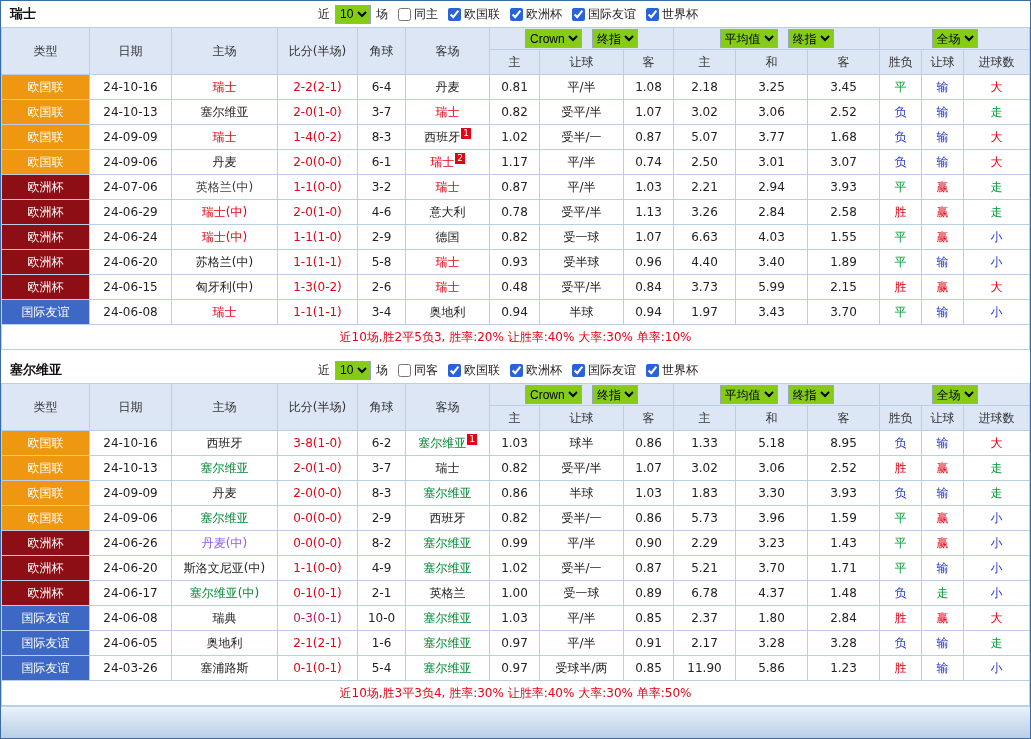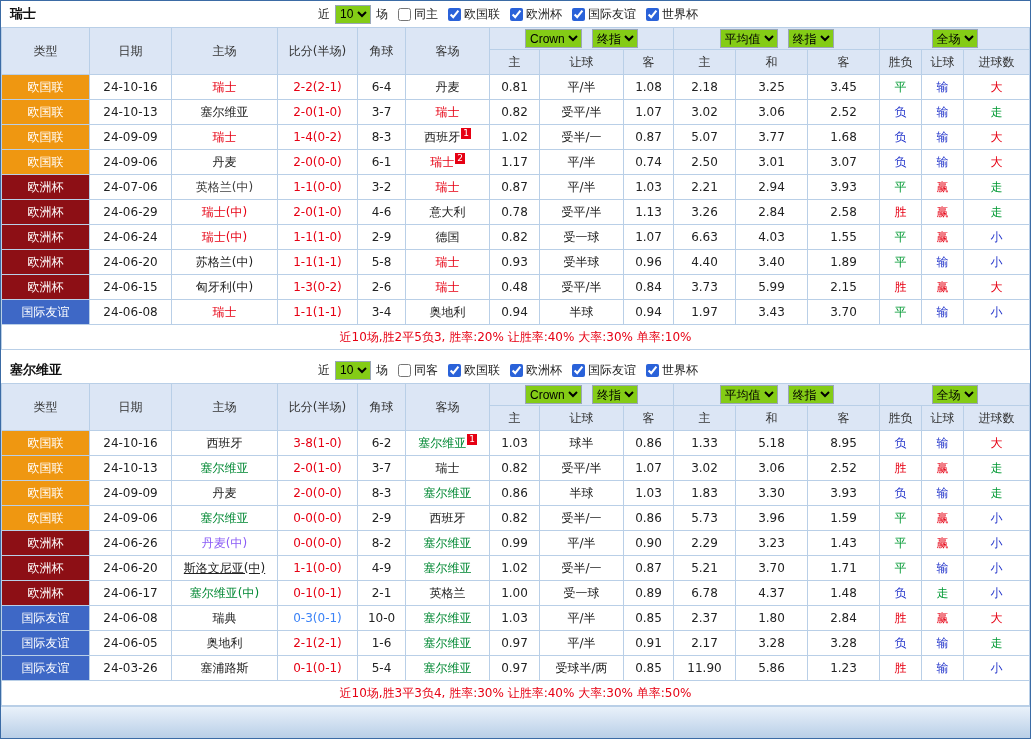--- a/index.html
+++ b/index.html
@@ -469,21 +469,21 @@
               <td>2.29</td>
               <td>3.23</td>
               <td>1.43</td>
               <td style="color: rgb(0, 153, 51);">平</td>
               <td style="color: rgb(230, 0, 19);">赢</td>
               <td style="color: rgb(35, 53, 203);">小</td>
             </tr>
             <tr>
               <td class="type-cell" style="background: rgb(141, 15, 21);">欧洲杯</td>
               <td>24-06-20</td>
-              <td><span class="team-link" style="color: rgb(34, 34, 34); text-decoration: underline;">斯洛文尼亚(中)</span></td>
+              <td><span class="team-link" style="color: rgb(34, 34, 34);">斯洛文尼亚(中)</span></td>
               <td style="color: rgb(230, 0, 19);">1-1(0-0)</td>
               <td>4-9</td>
               <td><span class="team-link" style="color: rgb(0, 136, 51);">塞尔维亚</span></td>
               <td>1.02</td>
               <td>受半/一</td>
               <td>0.87</td>
               <td>5.21</td>
               <td>3.70</td>
               <td>1.71</td>
               <td style="color: rgb(0, 153, 51);">平</td>
@@ -504,21 +504,21 @@
               <td>4.37</td>
               <td>1.48</td>
               <td style="color: rgb(35, 53, 203);">负</td>
               <td style="color: rgb(0, 153, 51);">走</td>
               <td style="color: rgb(35, 53, 203);">小</td>
             </tr>
             <tr>
               <td class="type-cell" style="background: rgb(62, 104, 198);">国际友谊</td>
               <td>24-06-08</td>
               <td><span class="team-link" style="color: rgb(34, 34, 34);">瑞典</span></td>
-              <td style="color: #3b82f6;">0-3(0-1)</td>
+              <td style="color: #be185d;">0-3(0-1)</td>
               <td>10-0</td>
               <td><span class="team-link" style="color: rgb(0, 136, 51);">塞尔维亚</span></td>
               <td>1.03</td>
               <td>平/半</td>
               <td>0.85</td>
               <td>2.37</td>
               <td>1.80</td>
               <td>2.84</td>
               <td style="color: rgb(230, 0, 19);">胜</td>
               <td style="color: rgb(230, 0, 19);">赢</td>

